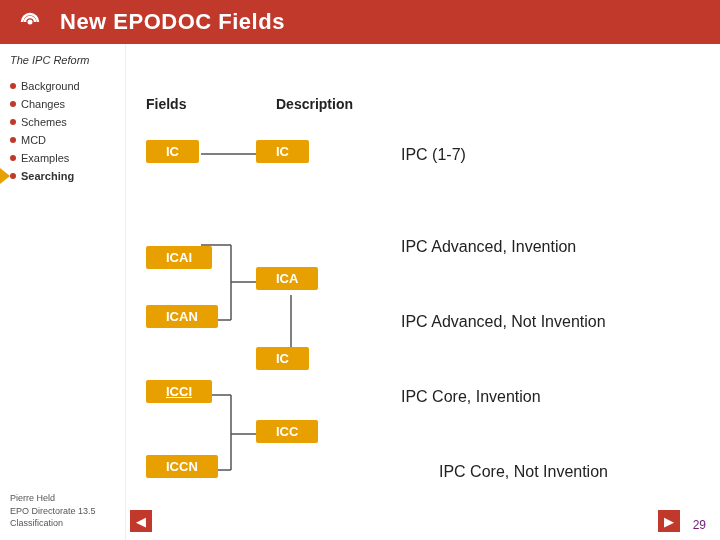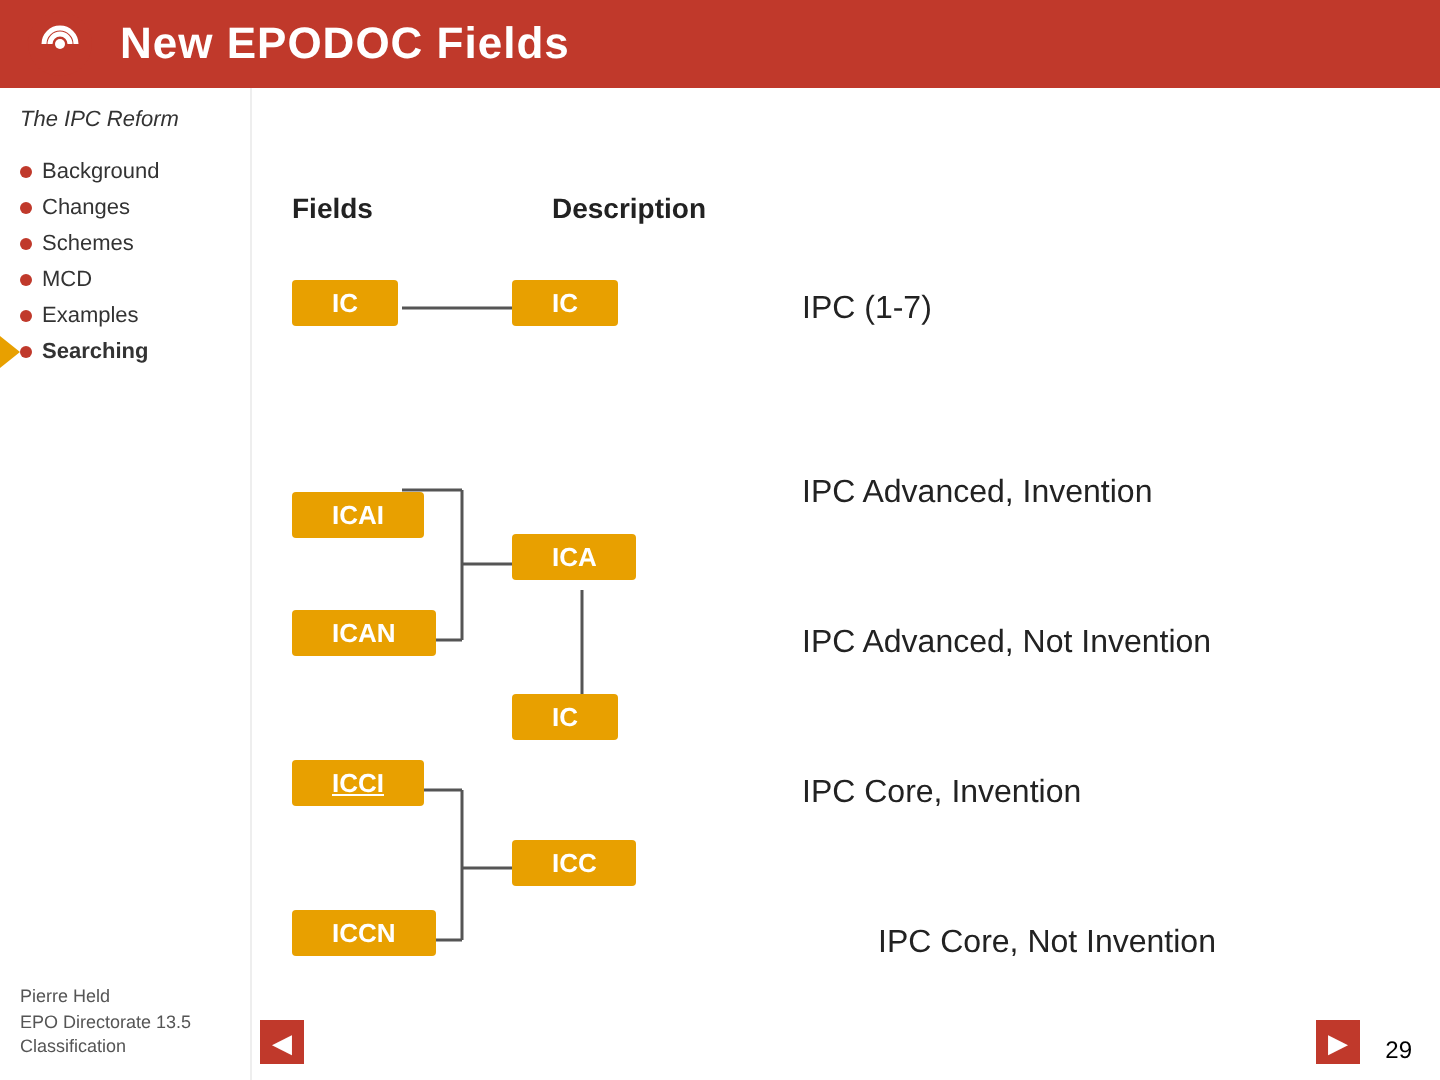--- a/index.html
+++ b/index.html
@@ -151,21 +151,21 @@
       left: 10px;
       font-size: 9px;
       color: #555;
       line-height: 1.4;
     }
     #page-num {
       position: absolute;
       bottom: 8px;
       right: 14px;
       font-size: 12px;
-      color: #000000;
+      color: #701a75;
     }
     
     .nav-arrow {
       position: absolute;
       bottom: 8px;
       width: 22px;
       height: 22px;
       background: #c0392b;
       display: flex;
       align-items: center;

